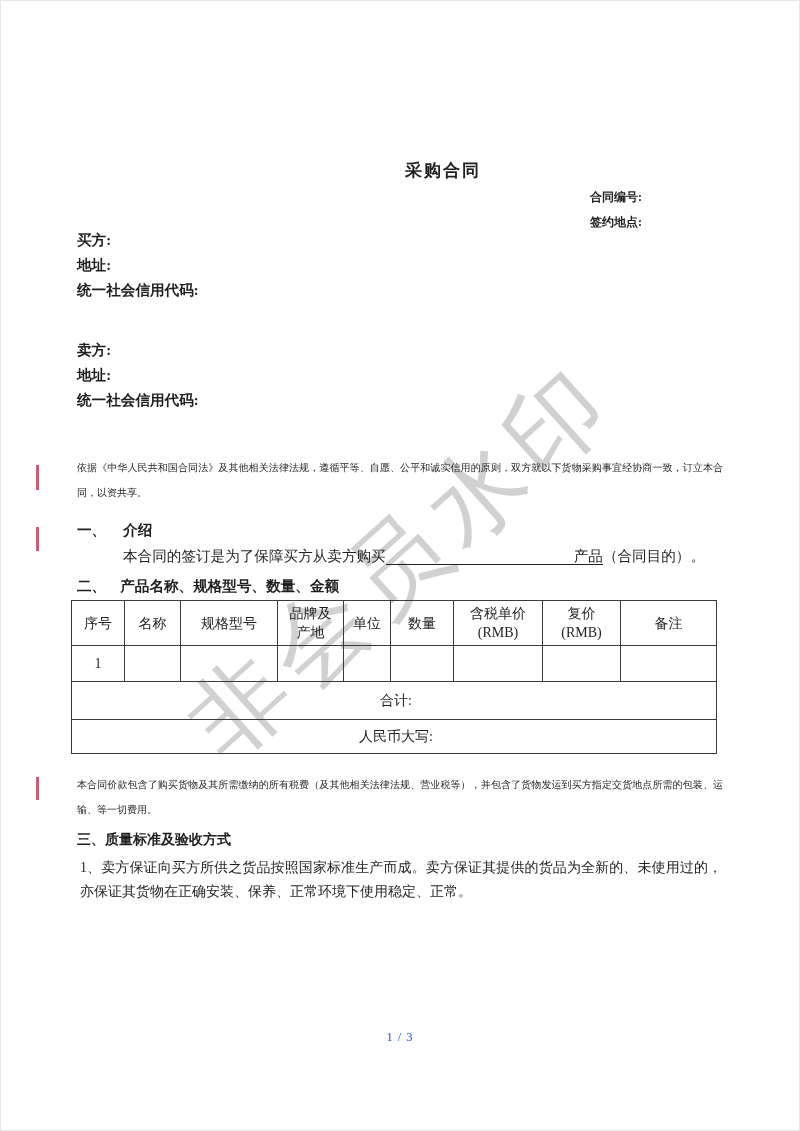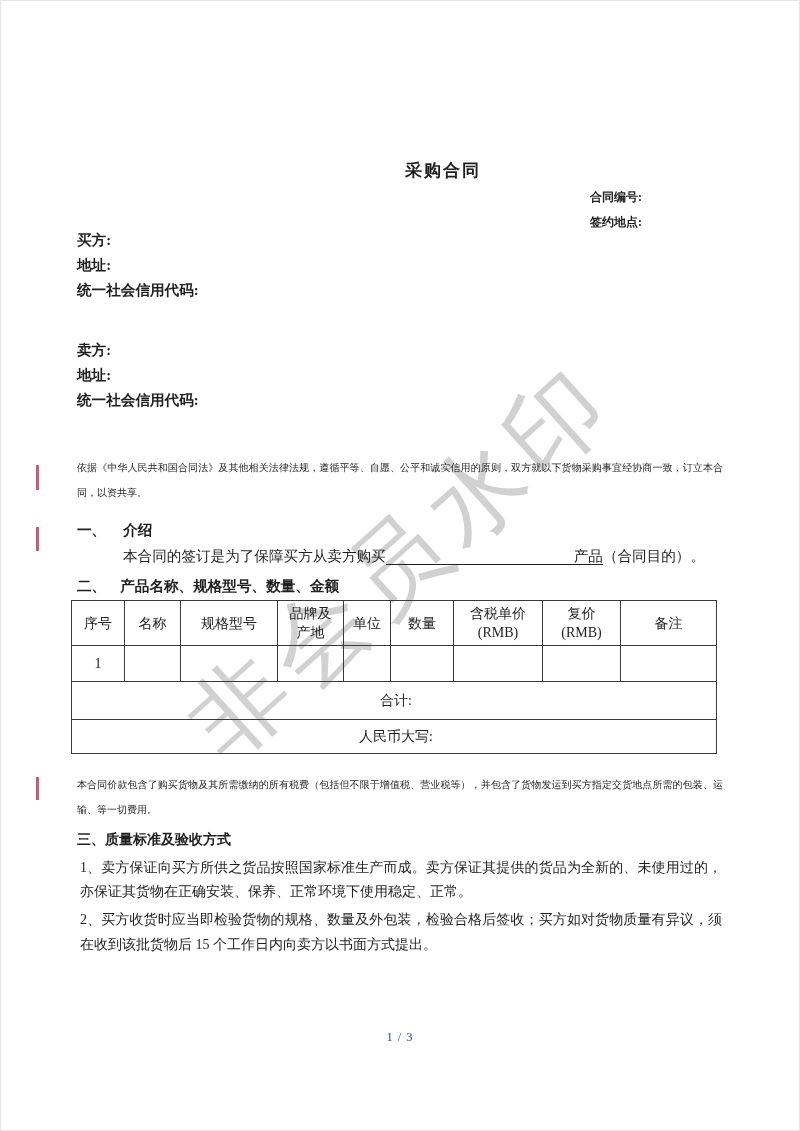--- a/index.html
+++ b/index.html
@@ -141,23 +141,22 @@
     </tr>
     <tr class="r-total">
       <td class="span-cell" colspan="9">合计:</td>
     </tr>
     <tr class="r-words">
       <td class="span-cell" colspan="9">人民币大写:</td>
     </tr>
   </tbody>
     </table>
 
-  <p class="layer bodytext price-note">本合同价款包含了购买货物及其所需缴纳的所有税费（包括但不限于增值税、营业税等），并包含了货物发运到买方指定交货地点所需的包装、运输、等一切费用。</p>
+  <p class="layer bodytext price-note">本合同价款包含了购买货物及其所需缴纳的所有税费（及其他相关法律法规、营业税等），并包含了货物发运到买方指定交货地点所需的包装、运输、等一切费用。</p>
 
   <div class="layer sec3">
     <div class="sec3-heading">三、质量标准及验收方式</div>
     <p class="clause">1、卖方保证向买方所供之货品按照国家标准生产而成。卖方保证其提供的货品为全新的、未使用过的，亦保证其货物在正确安装、保养、正常环境下使用稳定、正常。</p>
-    <p class="clause">2、买方收货时应当即检验货物的规格、数量及外包装，检验合格后签收；买方如对货物质量有异议，须在收到该批货物后 15 个工作日内向卖方以书面方式提出。</p>
   </div>
 
   <div class="layer footer">1 / 3</div>
 
 </div>
 
 </body></html>

